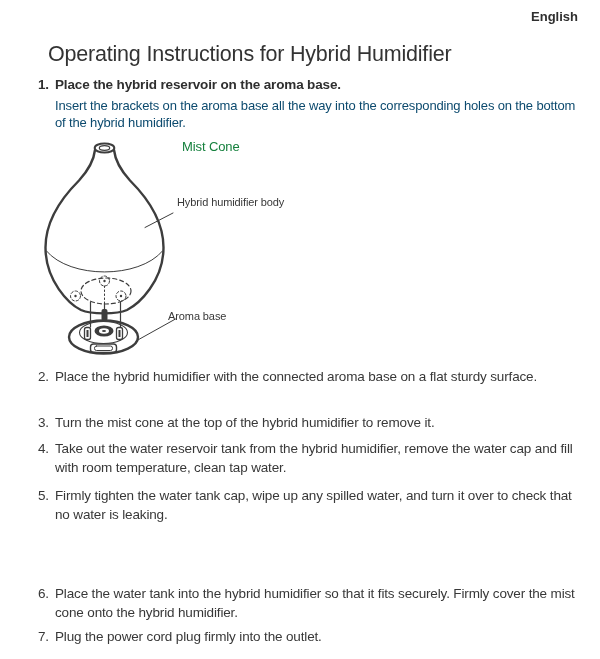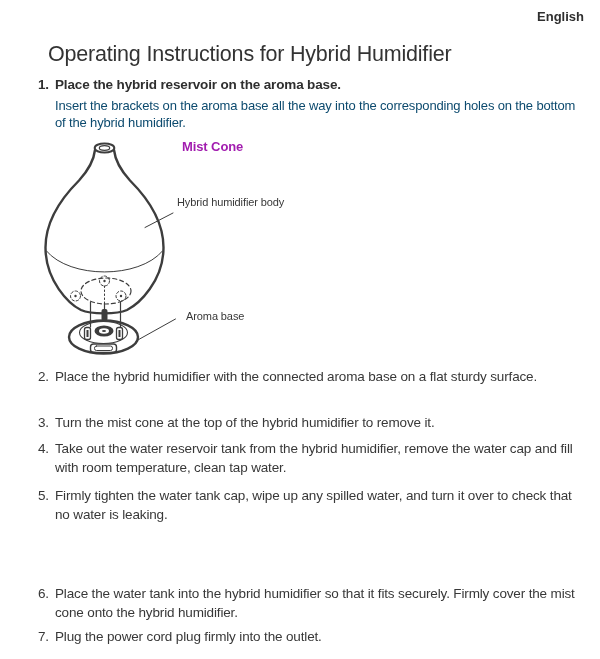--- a/index.html
+++ b/index.html
@@ -5,21 +5,21 @@
   html,body{margin:0;padding:0;background:#fff;}
   .page{
     position:relative;
     width:600px;height:659px;
     background:#ffffff;
     font-family:"Liberation Sans", sans-serif;
     color:#383838;
     overflow:hidden;
   }
   .lang{
-    position:absolute;top:9px;right:16px;
+    position:absolute;top:9px;right:22px;
     font-size:13px;font-weight:bold;color:#2f2f2f;margin-left:47px;
   }
   .title{
     position:absolute;top:33px;left:40px;
     font-size:21.5px;line-height:26px;font-weight:normal;
     letter-spacing:-0.2px;color:#333;margin:8px;
   }
   .step{
     position:absolute;left:38px;
     display:flex;
@@ -33,24 +33,24 @@
     position:absolute;left:55px;top:97px;width:524px;
     font-size:13px;line-height:17px;letter-spacing:-0.15px;color:#0c4a6e;
   }
   .note{
     position:absolute;left:55px;top:528px;width:528px;
     font-size:13.5px;line-height:18.5px;letter-spacing:-0.15px;
     font-weight:bold;color:#2f2f2f;
   }
   .diagram-svg{position:absolute;left:0;top:136px;}
   .dlabel{position:absolute;font-size:11px;letter-spacing:-0.1px;color:#383838;white-space:nowrap;}
-  .dlabel.bold{font-weight:bold;font-size:13px;color:#a21caf;padding-left:6px;}
+  .dlabel.bold{font-weight:normal;font-size:13px;color:#15803d;padding-left:6px;}
   .lbl-mist{left:176px;top:139px;}
   .lbl-body{left:177px;top:196px;}
-  .lbl-base{left:186px;top:310px;}
+  .lbl-base{left:168px;top:310px;}
 </style>
 </head>
 <body>
 
 <div class="page">
 
   <div class="lang">English</div>
 
   <h1 class="title">Operating Instructions for Hybrid Humidifier</h1>
 

